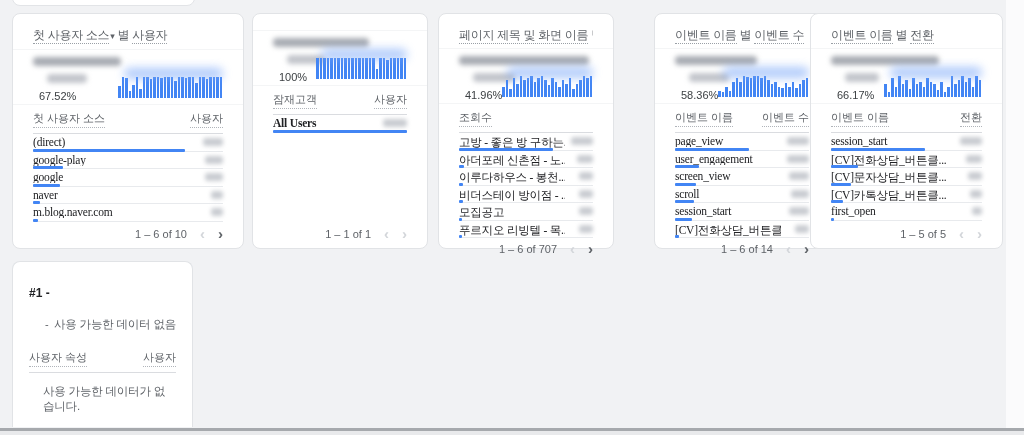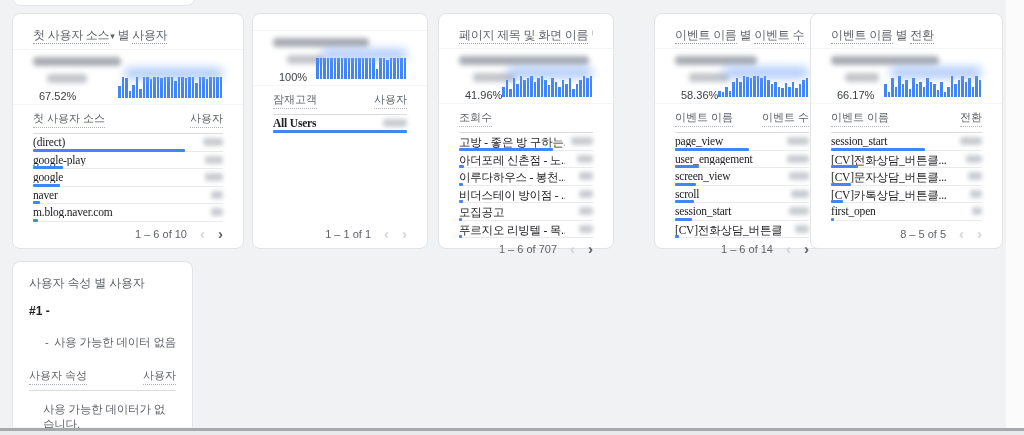--- a/index.html
+++ b/index.html
@@ -467,28 +467,27 @@
         </div>
         <div class="trow">
           <div class="tlabel">first_open</div>
           <div class="vpill" style="width: 10px;"></div>
           <div class="rline">
             <div class="rbar" style="width: 2%;"></div>
           </div>
         </div>
       </div>
     <div class="pagination">
-        <span>8 – 5 of 5</span>
+        <span>1 – 5 of 5</span>
         <span class="chev prev">‹</span>
         <span class="chev prev">›</span>
       </div>
   </div>
 
   <div class="bcard">
-    <div class="card-title">사용자 속성 별 사용자</div>
     <div class="rank">#1 -</div>
     <div class="nodata-row">
       <span class="dash">-</span>
       <span class="nd">사용 가능한 데이터 없음</span>
     </div>
     <div class="thead">
         <span class="dotted">사용자 속성</span>
         <span class="dotted">사용자</span>
       </div>
     <div class="empty-msg">사용 가능한 데이터가 없습니다.</div>

